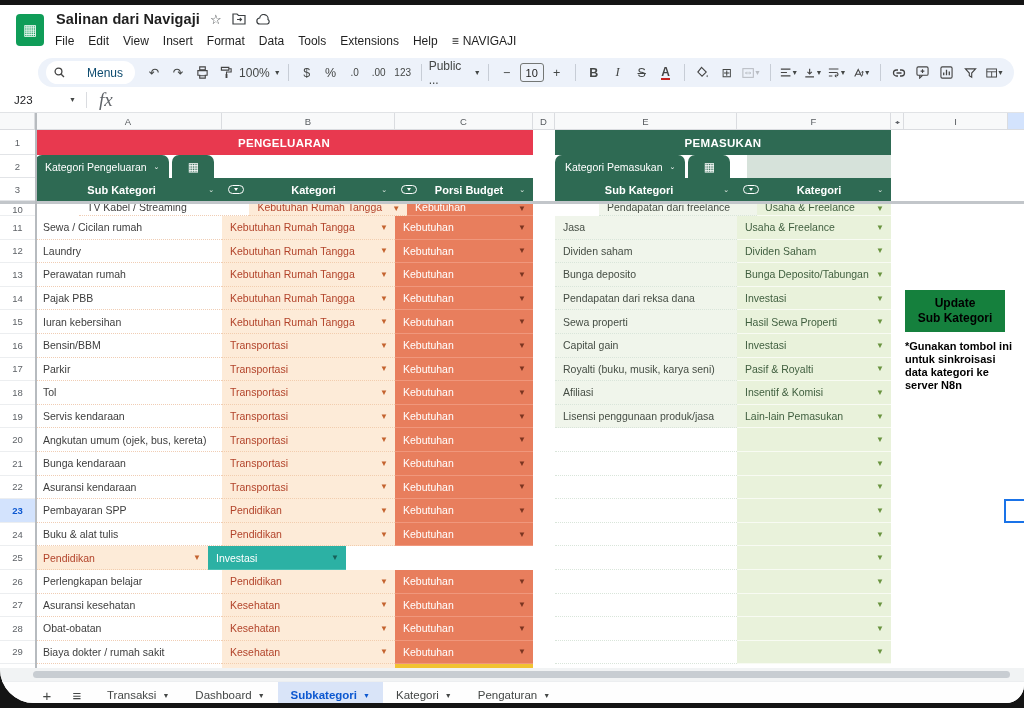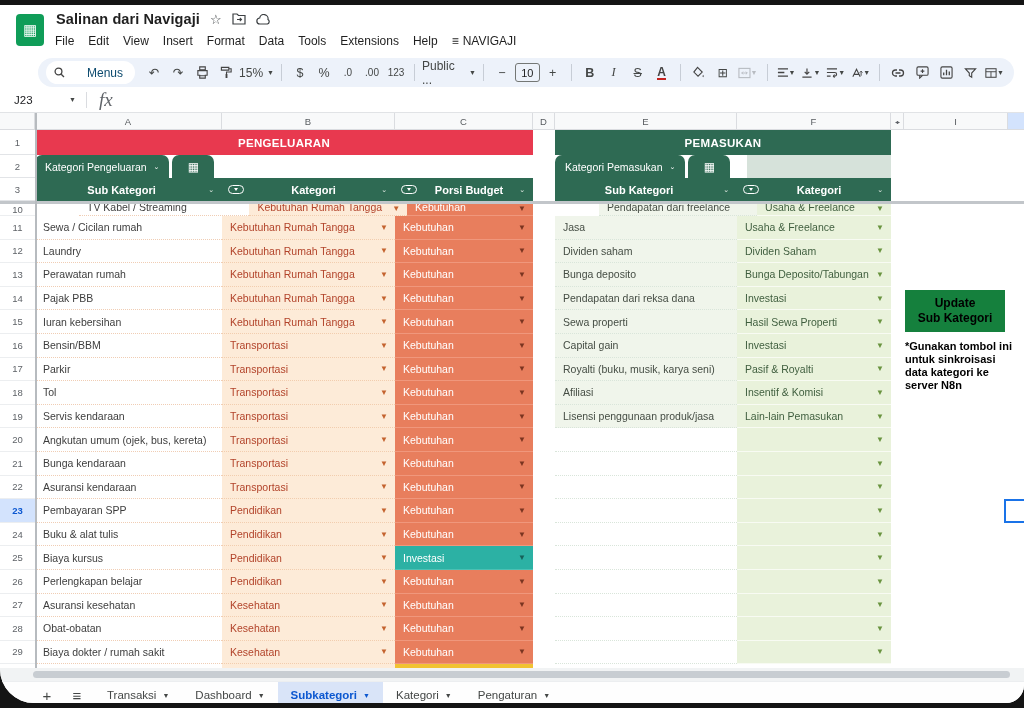--- a/index.html
+++ b/index.html
@@ -185,21 +185,21 @@
         </svg>
       </span>
     <span class="tb">
         <svg width="13" height="13" viewBox="0 0 14 14">
           <path d="M1.5 1.5h8v3h-8z" fill="none" stroke="#444" stroke-width="1.2"></path>
           <path d="M9.5 3h2.5v3.5H7v2" fill="none" stroke="#444" stroke-width="1.2"></path>
           <path d="M6 8.5h2V13H6z" fill="#444"></path>
         </svg>
       </span>
     <span class="zoom-lbl">
-        <span>15%</span>
+        <span>100%</span>
         <span class="caret">▼</span>
       </span>
     <span class="tb-sep"></span>
     <span class="tb">$</span>
     <span class="tb">%</span>
     <span class="tb small">.0</span>
     <span class="tb small">.00</span>
     <span class="tb small">123</span>
     <span class="tb-sep"></span>
     <span class="fmt-lbl">
@@ -561,21 +561,20 @@
             <div class="cell cb">
               <span>Pendidikan</span>
               <span class="dd">▼</span>
             </div>
             <div class="cell cc">
               <span>Kebutuhan</span>
               <span class="dd">▼</span>
             </div>
           </div>
           <div class="trow">
-            <div class="cell ca">Biaya kursus</div>
             <div class="cell cb">
               <span>Pendidikan</span>
               <span class="dd">▼</span>
             </div>
             <div class="cell cc investasi">
               <span>Investasi</span>
               <span class="dd">▼</span>
             </div>
           </div>
           <div class="trow">

